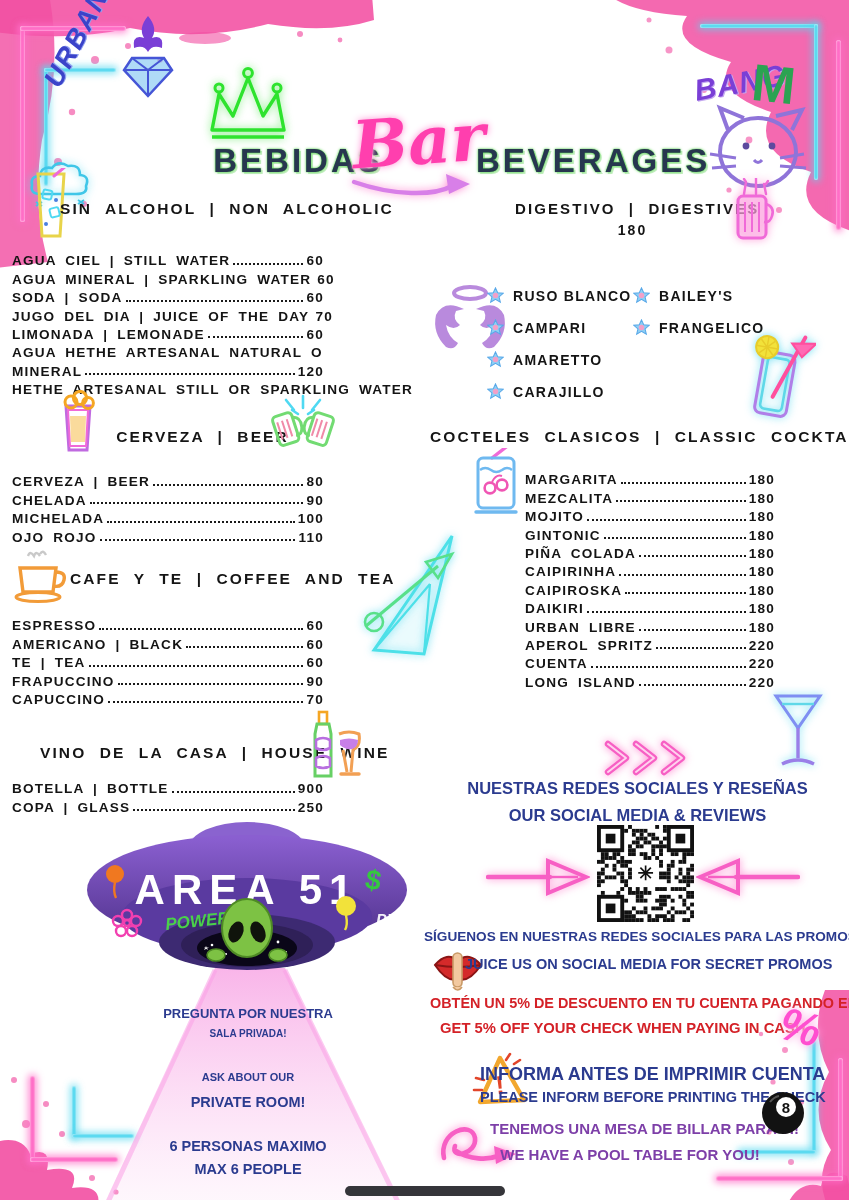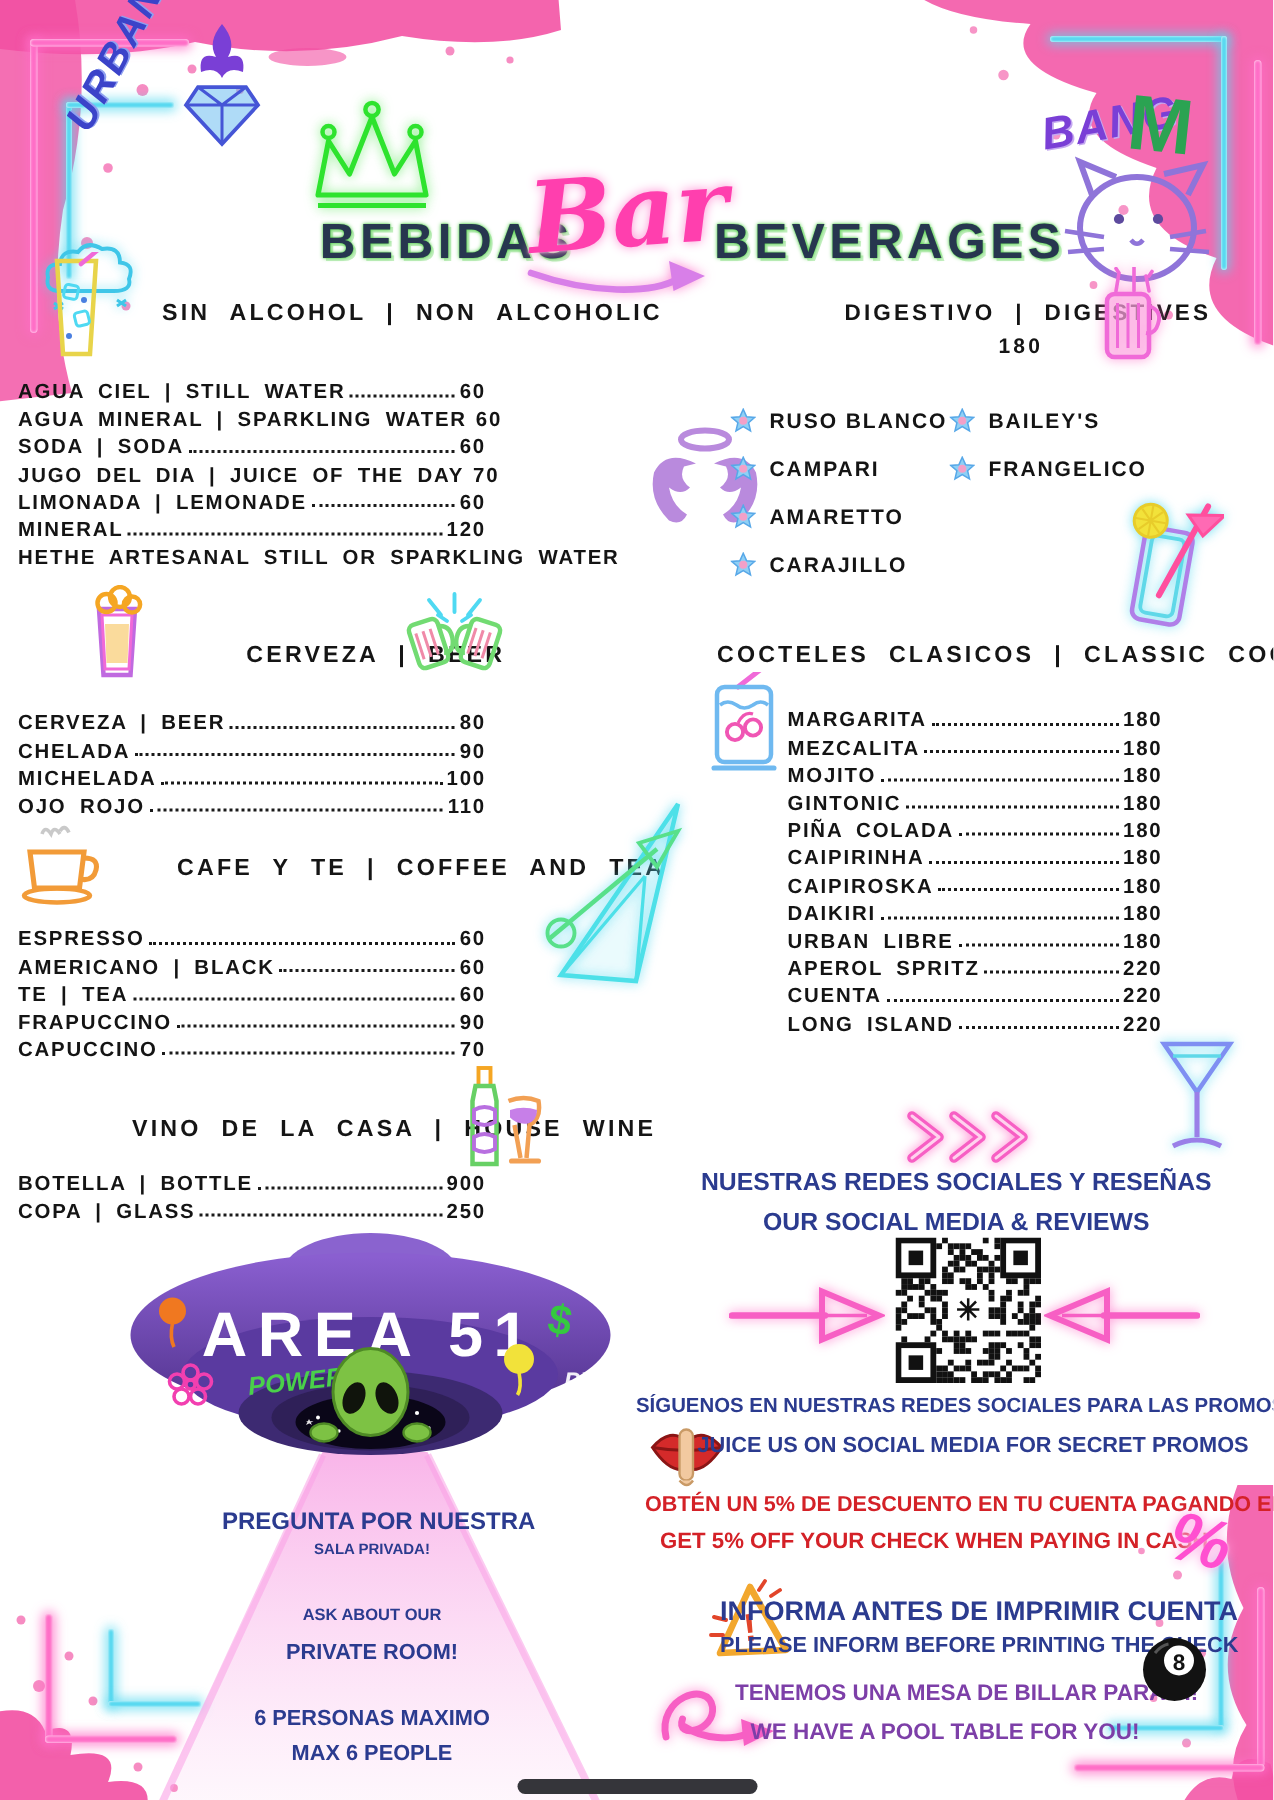--- a/index.html
+++ b/index.html
@@ -10,27 +10,27 @@
   .nline{position:absolute;border-radius:4px;}
   .nl-pink{background:#ff6ec7;box-shadow:0 0 7px 2px rgba(255,110,199,.75), inset 0 0 2px #fff;}
   .nl-cyan{background:#54d8f0;box-shadow:0 0 7px 2px rgba(84,216,240,.7), inset 0 0 2px #fff;}
   
   .graffiti-title{position:absolute;font-weight:900;font-size:33px;letter-spacing:3px;color:#27364f;
     text-shadow:0 0 3px #58d14f,0 0 1px #58d14f,2px 2px 0 rgba(88,209,79,.35);text-align:center;}
   .bar-script{position:absolute;font-family:"DejaVu Serif",serif;font-style:italic;font-weight:bold;
     font-size:66px;color:#ff3fae;text-shadow:0 0 7px #ff8fd4,0 0 2px #fff;transform:rotate(-4deg);}
   
   .menu-head{position:absolute;font-weight:bold;font-size:15.5px;letter-spacing:2.1px;word-spacing:7px;
-    color:#151515;text-align:center;white-space:nowrap;padding-left:48px;}
+    color:#151515;text-align:center;white-space:nowrap;}
   .menu-list{position:absolute;}
   .menu-row{display:flex;align-items:flex-end;height:18.4px;font-weight:bold;font-size:13.6px;
     letter-spacing:1.2px;word-spacing:4px;color:#141414;white-space:nowrap;}
   .mi-dots{flex:1;border-bottom:2.2px dotted #1a1a1a;margin:0 3px 3.5px 3px;}
   .no-price .mi-dots{border-bottom:none;}
-  .star-row{display:flex;align-items:flex-start;height:32px;gap:9px;font-weight:bold;font-size:14px;
+  .star-row{display:flex;align-items:flex-end;height:32px;gap:9px;font-weight:bold;font-size:14px;
     letter-spacing:1.3px;color:#141414;white-space:nowrap;}
   
   .hand{position:absolute;font-weight:bold;color:#2b3b8f;text-align:center;white-space:nowrap;}
   .hand.red{color:#d42127;}
   .hand.purple{color:#7d3fa8;}
   .neon-pink-glow{filter:drop-shadow(0 0 4px rgba(255,110,199,.8));}
   .neon-cyan-glow{filter:drop-shadow(0 0 4px rgba(84,216,240,.8));}
   .neon-green-glow{filter:drop-shadow(0 0 4px rgba(70,230,70,.7));}
   .graffiti-urban{position:absolute;left:38px;top:78px;font-style:italic;font-weight:900;font-size:27px;
     color:#3b43c9;letter-spacing:2px;transform:rotate(-62deg);transform-origin:left top;text-shadow:1px 1px 0 #8fa0f0;}
@@ -181,20 +181,25 @@
         <span class="mi-dots"></span>
         <span class="mi-price">70</span>
       </div>
 
       <div class="menu-row">
         <span>LIMONADA | LEMONADE</span>
         <span class="mi-dots"></span>
         <span class="mi-price">60</span>
       </div>
 
+      <div class="menu-row no-price">
+        <span>AGUA HETHE ARTESANAL NATURAL O</span>
+        <span class="mi-dots"></span>
+        <span class="mi-price"></span>
+      </div>
 
       <div class="menu-row">
         <span>MINERAL</span>
         <span class="mi-dots"></span>
         <span class="mi-price">120</span>
       </div>
 
       <div class="menu-row no-price">
         <span>HETHE ARTESANAL STILL OR SPARKLING WATER</span>
         <span class="mi-dots"></span>
@@ -797,21 +802,21 @@
     <text x="296" y="108" font-family="Liberation Sans, sans-serif" font-size="16" font-weight="900" font-style="italic" fill="#ffffff" opacity=".92">PXY</text>
     <g>
       <ellipse cx="167" cy="110" rx="25" ry="29" fill="#7dc244" stroke="#4e8a25" stroke-width="2"></ellipse>
       <ellipse cx="156" cy="114" rx="7" ry="11" fill="#10140c" transform="rotate(22 156 114)"></ellipse>
       <ellipse cx="178" cy="114" rx="7" ry="11" fill="#10140c" transform="rotate(-22 178 114)"></ellipse>
       <ellipse cx="136" cy="137" rx="9" ry="6" fill="#7dc244" stroke="#4e8a25" stroke-width="1.6"></ellipse>
       <ellipse cx="198" cy="137" rx="9" ry="6" fill="#7dc244" stroke="#4e8a25" stroke-width="1.6"></ellipse>
     </g>
   </svg>
 
-  <div class="hand" style="left:148px;top:1006px;width:200px;font-size:16px">PREGUNTA POR NUESTRA</div>
+  <div class="hand" style="left:148px;top:1006px;width:200px;font-size:13px">PREGUNTA POR NUESTRA</div>
   <div class="hand" style="left:148px;top:1028px;width:200px;font-size:10px">SALA PRIVADA!</div>
   <div class="hand" style="left:148px;top:1071px;width:200px;font-size:11px">ASK ABOUT OUR</div>
   <div class="hand" style="left:148px;top:1094px;width:200px;font-size:14.5px">PRIVATE ROOM!</div>
   <div class="hand" style="left:148px;top:1138px;width:200px;font-size:14.5px">6 PERSONAS MAXIMO</div>
   <div class="hand" style="left:148px;top:1161px;width:200px;font-size:14.5px">MAX 6 PEOPLE</div>
 
   <div class="home-bar"></div>
 </div>
 
 </body></html>

